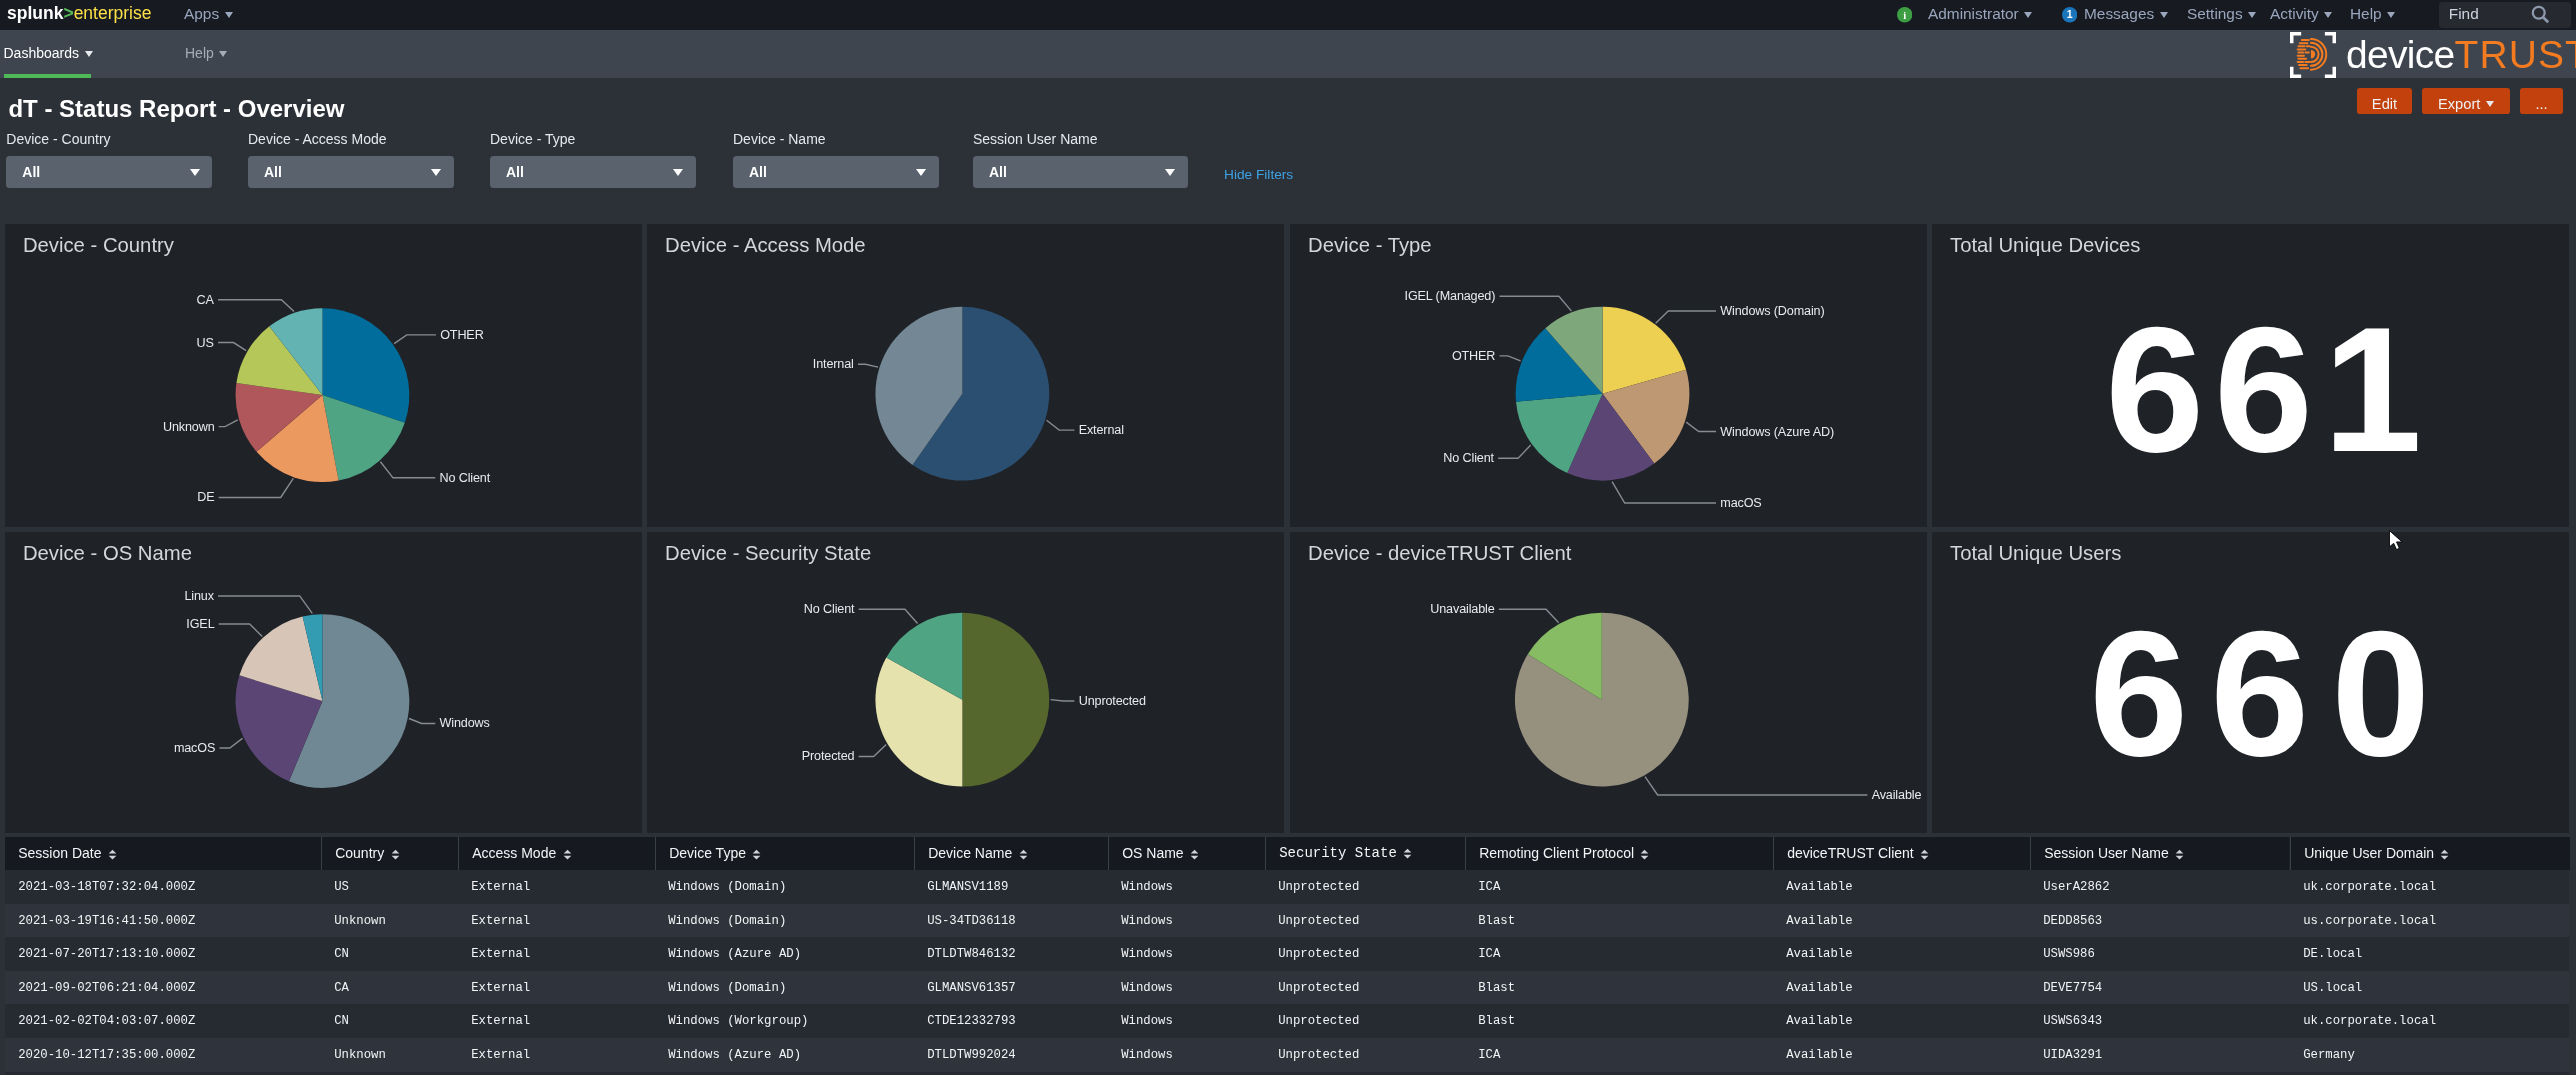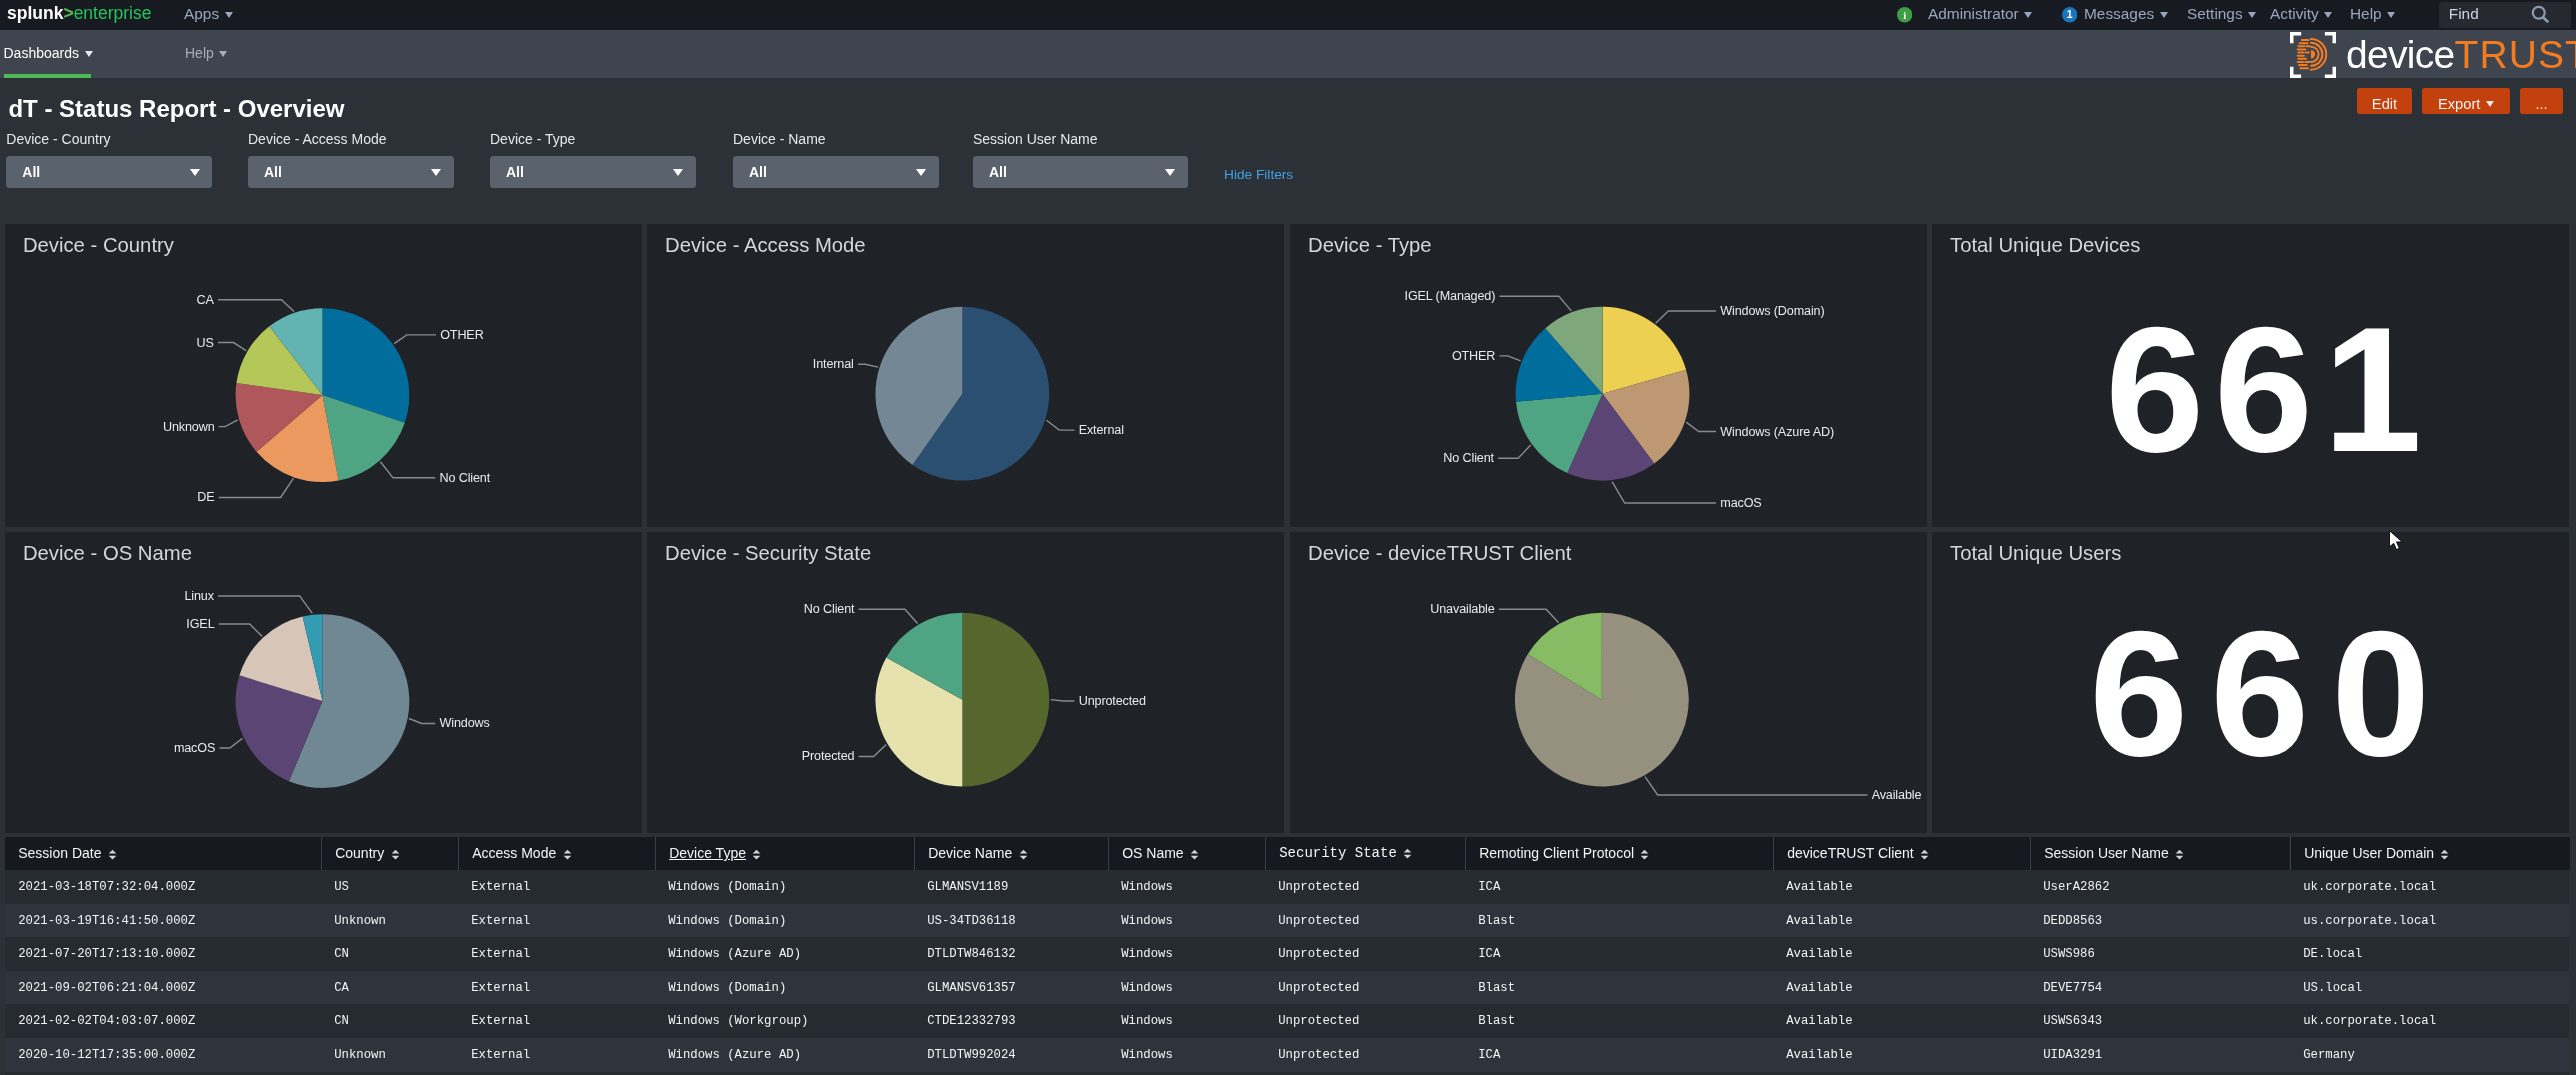--- a/index.html
+++ b/index.html
@@ -49,21 +49,21 @@
 .tr.light { background:#2f343c; }
 .td { position:absolute; top:0; height:34px; line-height:34px; padding-left:13.3px;
   font-family:"Liberation Mono", monospace; font-size:12.3px; color:#f2f4f6;
   white-space:nowrap; overflow:hidden; }
 #sliver { position:absolute; left:4.9px; top:1072px; width:2564px; height:3.5px; background:#262a31; }
 </style>
 </head>
 <body>
 
 <div id="topbar">
-  <div class="item" style="left:7px"><span style="color:#ffffff;font-weight:700;font-size:17.5px">splunk</span><span style="color:#58b958;font-weight:700;font-size:17.5px">&gt;</span><span style="color:#22c55e;font-size:17.5px">enterprise</span></div>
+  <div class="item" style="left:7px"><span style="color:#ffffff;font-weight:700;font-size:17.5px">splunk</span><span style="color:#58b958;font-weight:700;font-size:17.5px">&gt;</span><span style="color:#fde047;font-size:17.5px">enterprise</span></div>
   <div class="item" style="left:184px">Apps<span class="caret"></span></div>
   <div class="item" style="left:1897px"><svg width="15.4" height="15.4" viewBox="0 0 22 22" style="vertical-align:-3.5px;font-size:22px">
         <circle cx="11" cy="11" r="11" fill="#3e9e44"></circle>
         <text x="11" y="16.5" text-anchor="middle" fill="#fff" font-size="15" font-weight="bold" font-family="Liberation Serif,serif">i</text>
       </svg></div>
   <div class="item" style="left:1928px">Administrator<span class="caret"></span></div>
   <div class="item" style="left:2062px"><svg width="15.4" height="15.4" viewBox="0 0 22 22" style="vertical-align:-3.5px;font-size:22px">
         <circle cx="11" cy="11" r="11" fill="#1a75bb"></circle>
         <text x="11" y="16" text-anchor="middle" fill="#fff" font-size="15" font-weight="bold" font-family="Liberation Sans,sans-serif">1</text>
       </svg></div>
@@ -246,21 +246,21 @@
         <path d="M6.5 15 L1 9.5 L12 9.5 Z" fill="#cfd3d8"></path>
       </svg></div>
     <div class="th" style="left:316px;width:137px;border-left:0.7px solid #39404a;"><span>Country</span><svg width="9" height="11.2" viewBox="0 0 13 16" style="vertical-align:-2.1px;margin-left:6.3px">
         <path d="M6.5 1 L12 6.5 L1 6.5 Z" fill="#cfd3d8"></path>
         <path d="M6.5 15 L1 9.5 L12 9.5 Z" fill="#cfd3d8"></path>
       </svg></div>
     <div class="th" style="left:453px;width:197px;border-left:0.7px solid #39404a;"><span>Access Mode</span><svg width="9" height="11.2" viewBox="0 0 13 16" style="vertical-align:-2.1px;margin-left:6.3px">
         <path d="M6.5 1 L12 6.5 L1 6.5 Z" fill="#cfd3d8"></path>
         <path d="M6.5 15 L1 9.5 L12 9.5 Z" fill="#cfd3d8"></path>
       </svg></div>
-    <div class="th" style="left:650px;width:259px;border-left:0.7px solid #39404a;text-decoration:underline;"><span>Device Type</span><svg width="9" height="11.2" viewBox="0 0 13 16" style="vertical-align:-2.1px;margin-left:6.3px">
+    <div class="th" style="left:650px;width:259px;border-left:0.7px solid #39404a;"><span>Device Type</span><svg width="9" height="11.2" viewBox="0 0 13 16" style="vertical-align:-2.1px;margin-left:6.3px">
         <path d="M6.5 1 L12 6.5 L1 6.5 Z" fill="#cfd3d8"></path>
         <path d="M6.5 15 L1 9.5 L12 9.5 Z" fill="#cfd3d8"></path>
       </svg></div>
     <div class="th" style="left:909px;width:194px;border-left:0.7px solid #39404a;"><span>Device Name</span><svg width="9" height="11.2" viewBox="0 0 13 16" style="vertical-align:-2.1px;margin-left:6.3px">
         <path d="M6.5 1 L12 6.5 L1 6.5 Z" fill="#cfd3d8"></path>
         <path d="M6.5 15 L1 9.5 L12 9.5 Z" fill="#cfd3d8"></path>
       </svg></div>
     <div class="th" style="left:1103px;width:157px;border-left:0.7px solid #39404a;"><span>OS Name</span><svg width="9" height="11.2" viewBox="0 0 13 16" style="vertical-align:-2.1px;margin-left:6.3px">
         <path d="M6.5 1 L12 6.5 L1 6.5 Z" fill="#cfd3d8"></path>
         <path d="M6.5 15 L1 9.5 L12 9.5 Z" fill="#cfd3d8"></path>

